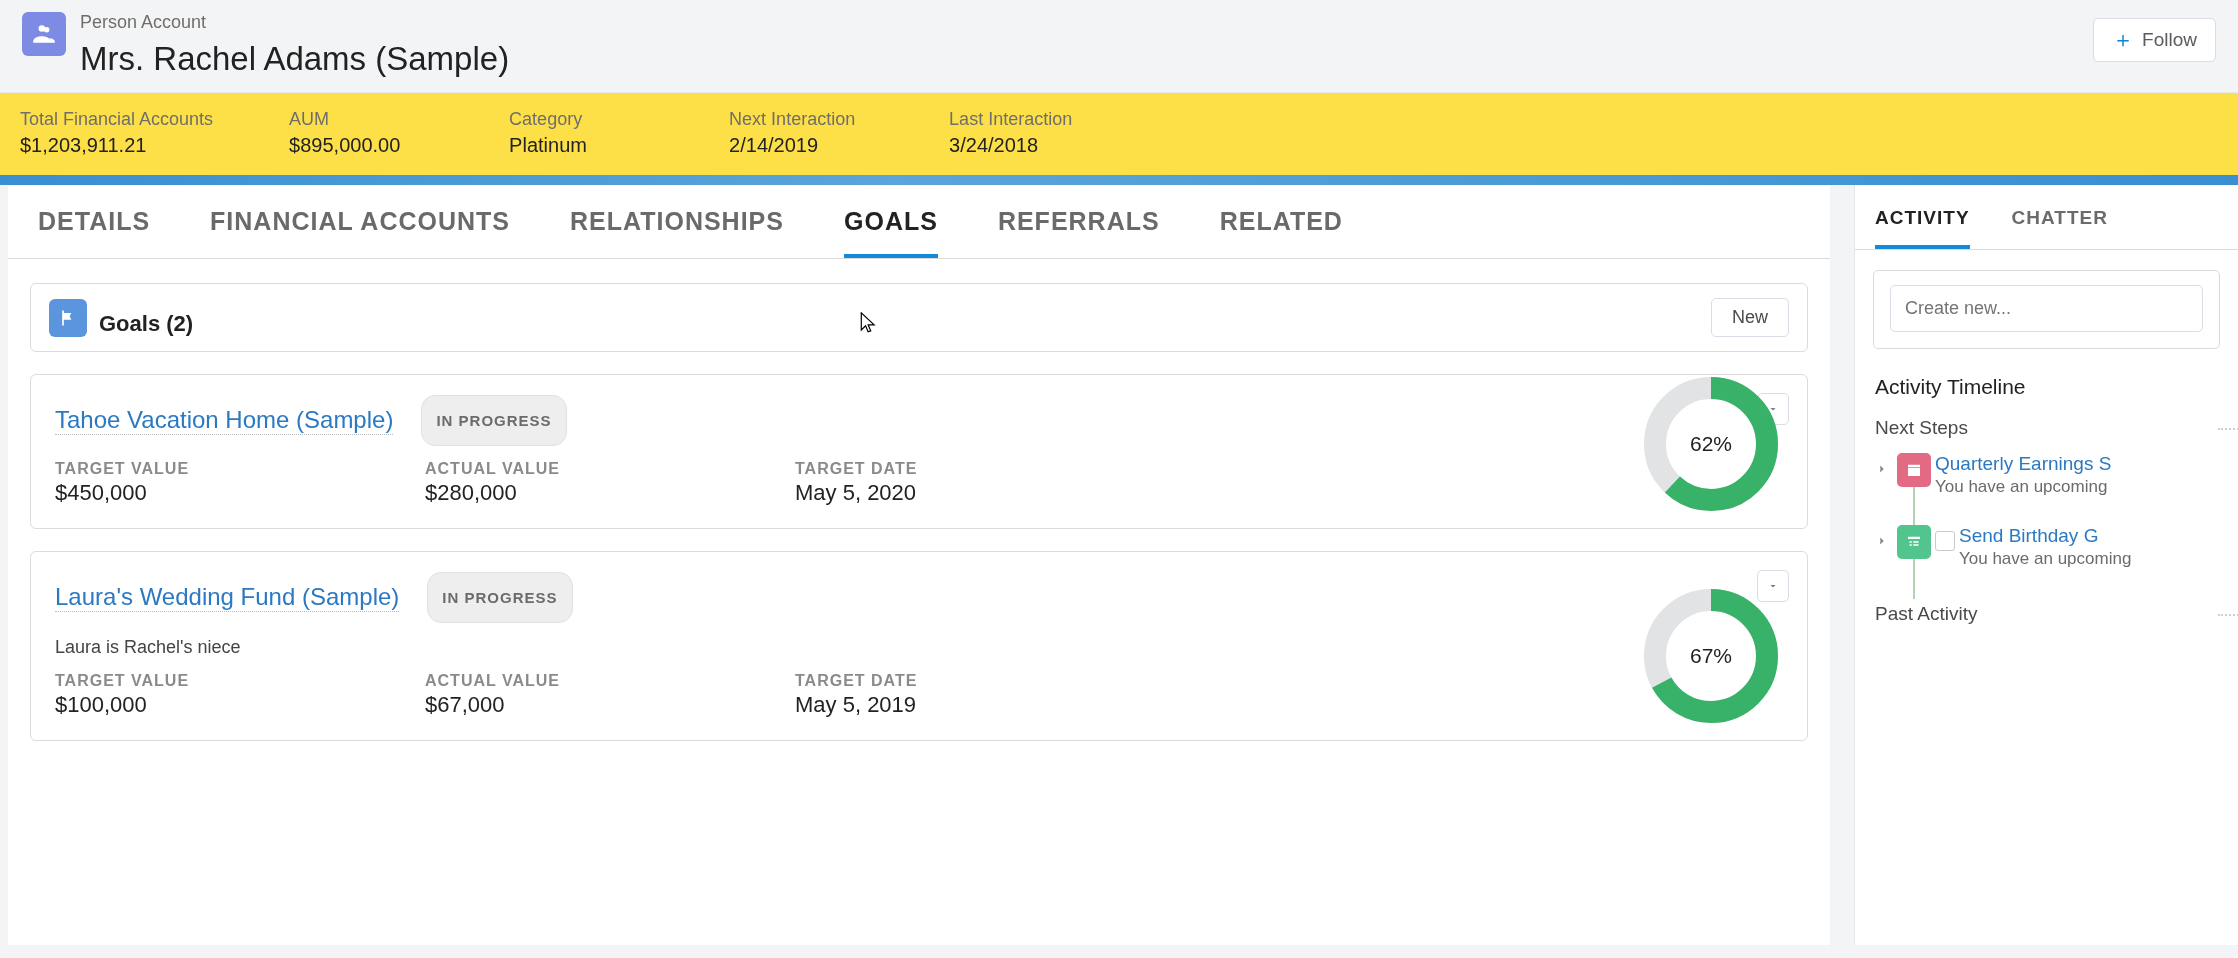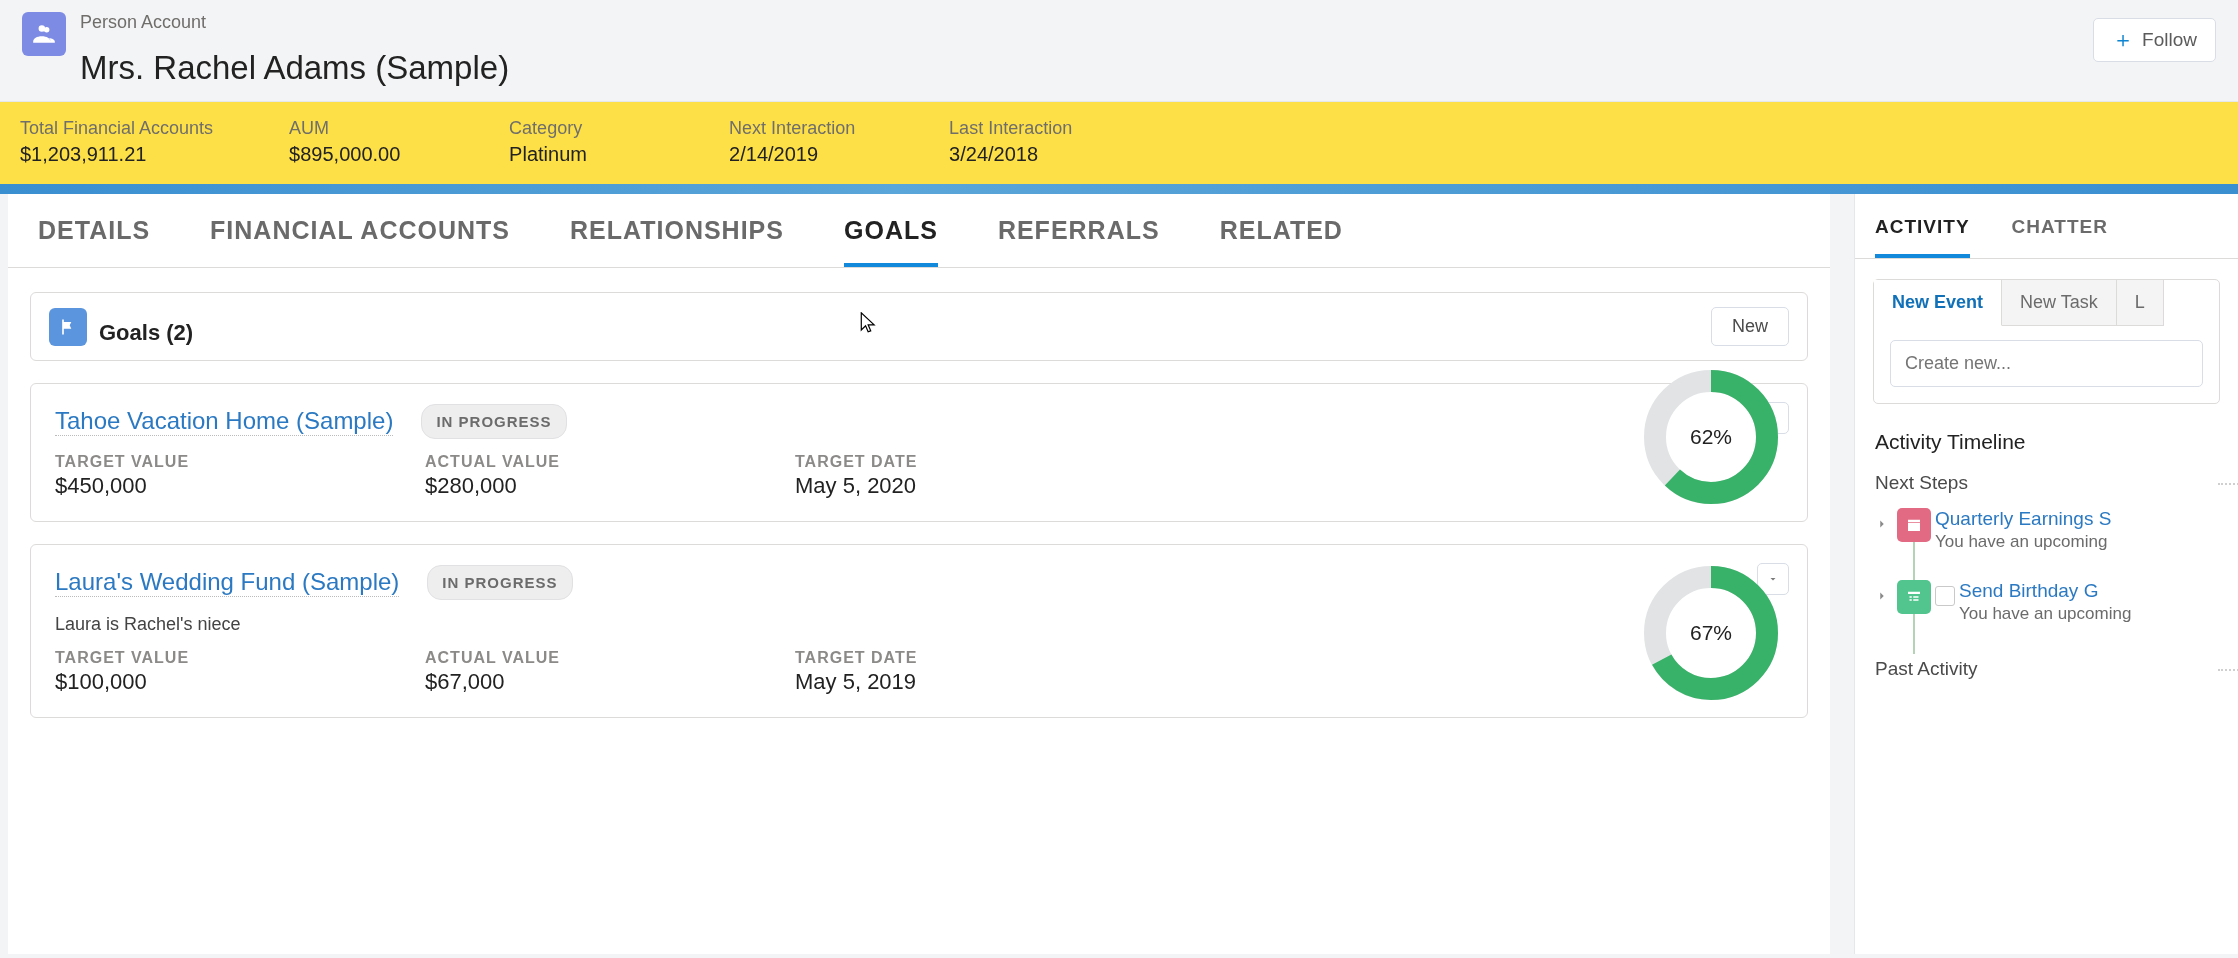--- a/index.html
+++ b/index.html
@@ -20,21 +20,21 @@
     justify-content: space-between;
   }
   .header-left { display: flex; align-items: flex-start; gap: 14px; }
   .entity-icon {
     width: 44px; height: 44px;
     background: #7e8be4;
     border-radius: 6px;
     display: flex; align-items: center; justify-content: center;
   }
   .entity-icon svg { width: 26px; height: 26px; fill: #fff; }
-  .entity-meta .type { font-size: 18px; color: #706e6b; margin-bottom: 16px; }
+  .entity-meta .type { font-size: 18px; color: #706e6b; margin-bottom: 7px; }
   .entity-meta .name { font-size: 33px; font-weight: 400; color: #222; }
   .follow-btn {
     background: #fff; border: 1px solid #d8dde6; border-radius: 5px;
     padding: 10px 18px; font-size: 19px; color: #5b5b5b;
     display: flex; align-items: center; gap: 8px; cursor: pointer;
     margin-top: 6px;
   }
   .follow-btn .plus { color: #0d84d1; font-size: 22px; line-height: 1; }
 
   .highlight-bar {
@@ -113,21 +113,21 @@
   .goal {
     border: 1px solid #dddbda; border-radius:6px;
     margin: 22px 22px 0 22px; padding: 20px 24px 22px 24px;
     position: relative;
   }
   .goal-top { display:flex; align-items:center; gap:28px; margin-bottom: 14px; }
   .goal-name { font-size: 24px; color: #2b79c2; cursor:pointer; border-bottom: 1px dotted #bbb; }
   .status-pill {
     font-size: 15px; font-weight:700; color:#6b6b6b;
     background:#eeeeef; border:1px solid #e1e1e3; border-radius: 14px;
-    padding: 8px 14px; letter-spacing: 1px;
+    padding: 16px 14px; letter-spacing: 1px;
   }
   .caret-btn {
     position:absolute; right:18px; top:18px; width:32px; height:32px;
     border:1px solid #d8dde6; border-radius:5px; background:#fff; cursor:pointer;
     display:flex; align-items:center; justify-content:center;
   }
   .caret-btn svg { width:12px; height:12px; fill:#7a7a7a; }
 
   .goal-note { font-size: 18px; color:#444; margin: 4px 0 14px 0; }
   .goal-metrics { display:flex; gap: 0; }
@@ -335,25 +335,20 @@
     </div>
   </div>
 
   <div class="side-col">
     <div class="side-tabs">
       <div class="side-tab active">ACTIVITY</div>
       <div class="side-tab">CHATTER</div>
     </div>
 
     <div class="composer">
-      <div class="composer-tabs">
-        <div class="composer-tab active">New Event</div>
-        <div class="composer-tab">New Task</div>
-        <div class="composer-tab">L</div>
-      </div>
       <div class="composer-body">
         <input class="composer-input" placeholder="Create new..." style="">
       </div>
     </div>
 
     <div class="side-heading">Activity Timeline</div>
     <div class="side-sub">Next Steps</div>
 
     <div class="tl-item">
       <span class="chev"><svg viewBox="0 0 24 24">

